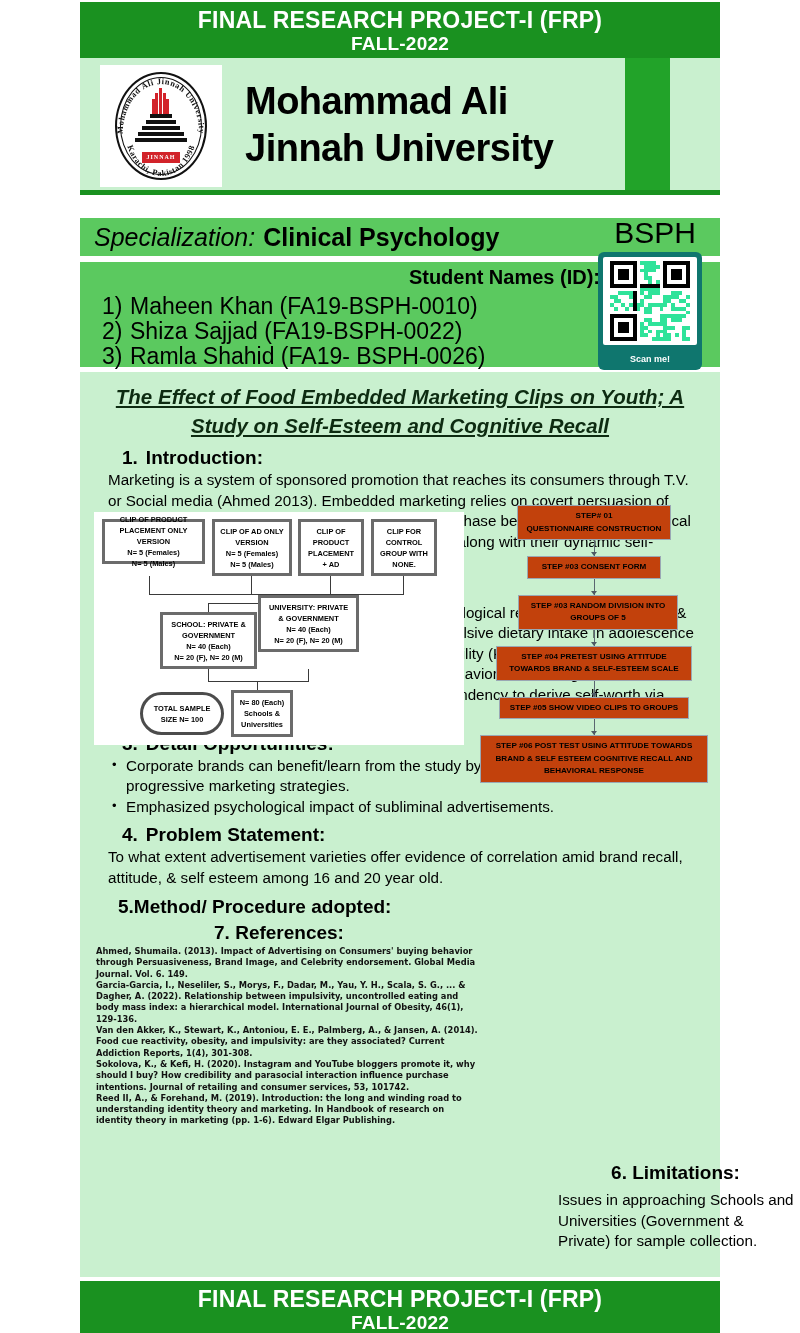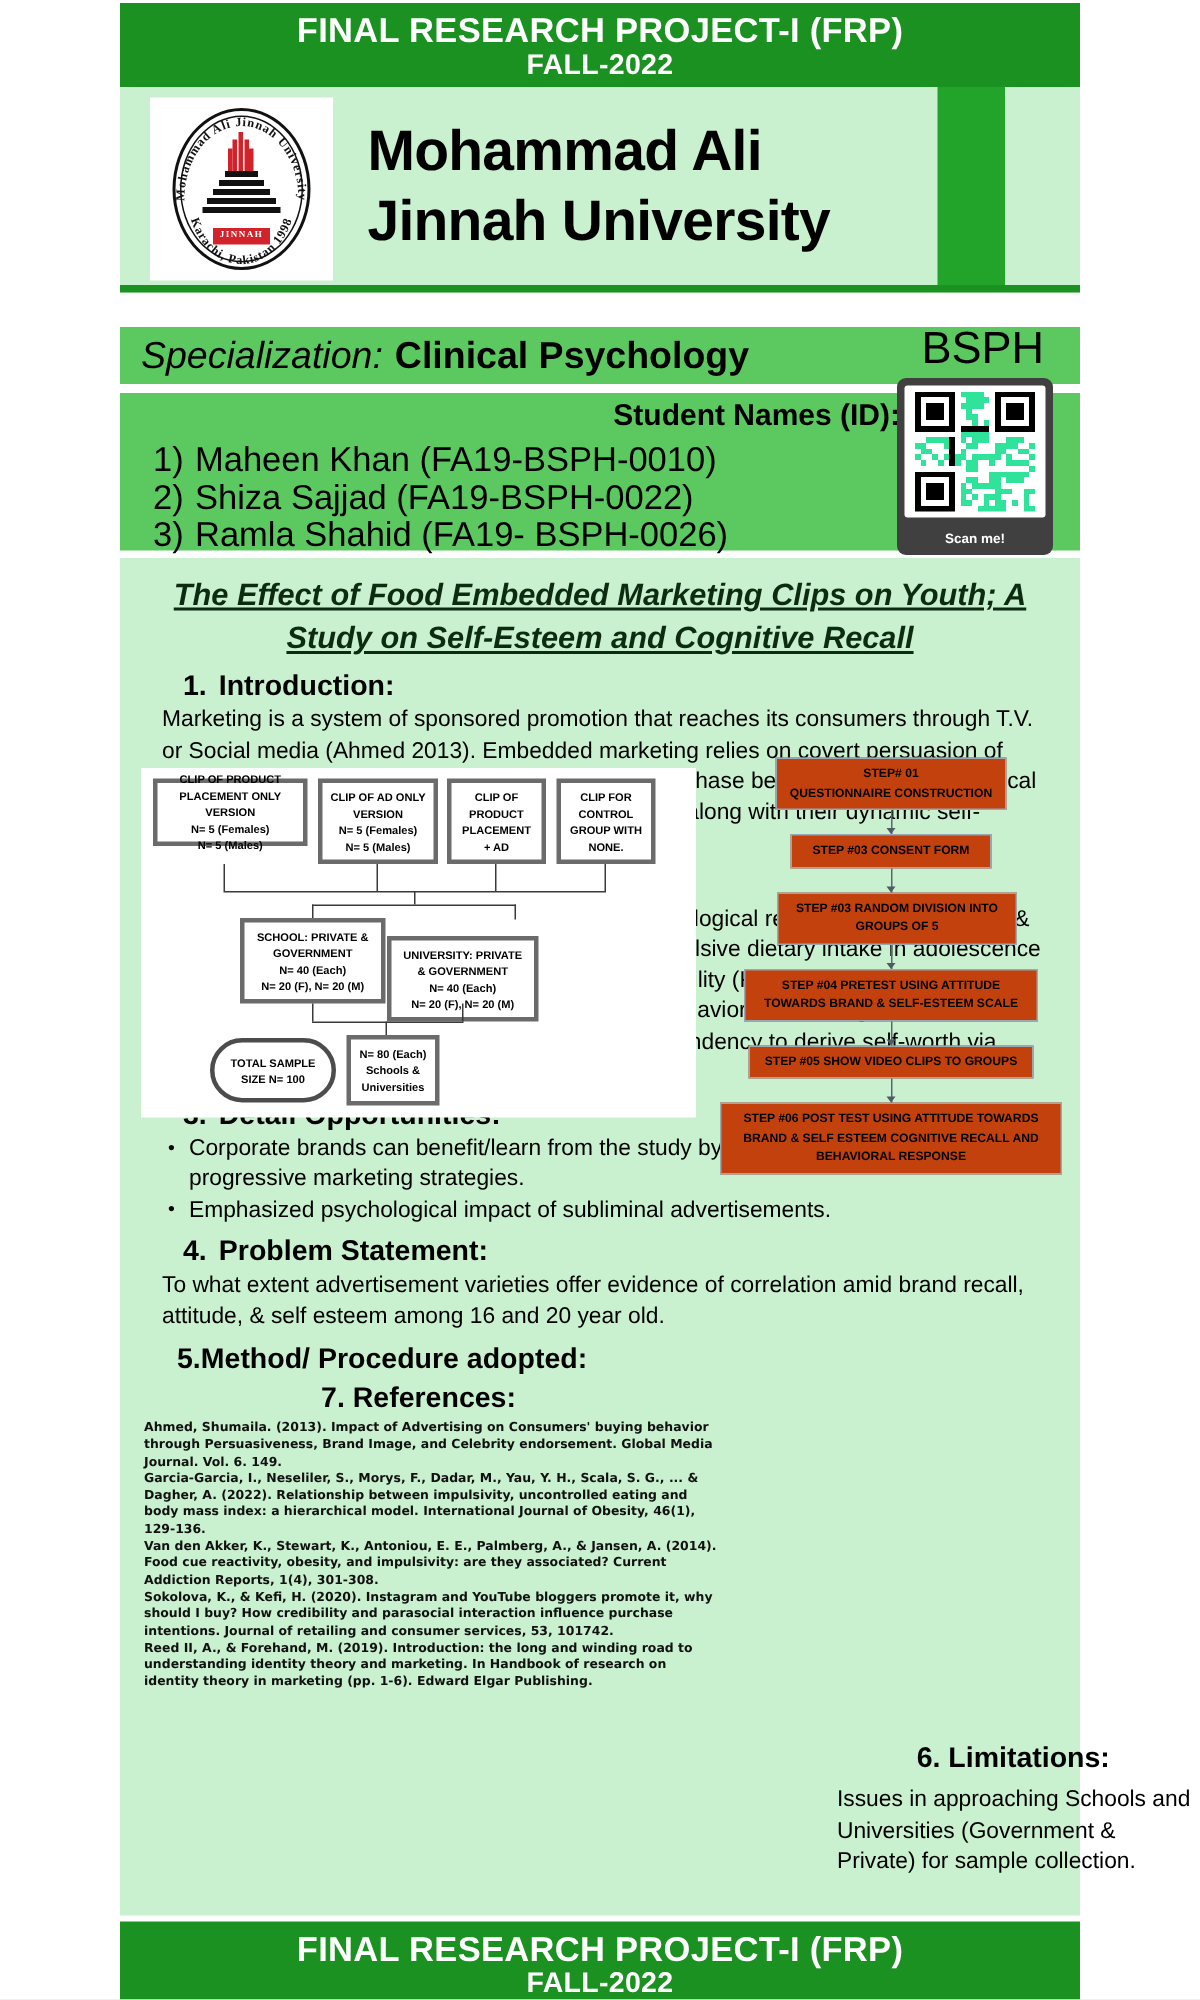--- a/index.html
+++ b/index.html
@@ -107,21 +107,21 @@
   #students-list li {
     font-size: 23px; color: #000; line-height: 25px;
     white-space: nowrap;
   }
   #students-list .num { display:inline-block; width: 28px; }
 
   
   #qr-badge {
     position: absolute; left: 598px; top: 252px;
     width: 104px; height: 118px;
-    background: #404040; border-radius: 6px;
+    background: #0f766e; border-radius: 6px;
     padding: 5px;
   }
   #qr-inner { width: 94px; height: 88px; background:#fff; border-radius:2px; position:relative; }
   #qr-canvas { position:absolute; left:5px; top:4px; width:84px; height:80px; }
   #qr-scan {
     position:absolute; left: 0; bottom: 0; width: 104px; height: 22px;
     color:#fff; font-size: 9px; font-weight:bold; text-align:center; line-height:22px;
   }
 
   
@@ -524,21 +524,21 @@
   <div class="mline" style="left:114px; top:91px; width:136px; height:1px;"></div>
   <div class="mline" style="left:114px; top:91px; width:1px; height:10px;"></div>
   <div class="mline" style="left:249px; top:91px; width:1px; height:10px;"></div>
 
   <div class="mbox" style="left:66px;  top:100px; width:97px; height:57px;">
     <span>SCHOOL: PRIVATE &amp;</span>
     <span>GOVERNMENT</span>
     <span>N= 40 (Each)</span>
     <span>N= 20 (F), N= 20 (M)</span>
   </div>
-  <div class="mbox" style="left:164px; top:112px; width:101px; height:57px;">
+  <div class="mbox" style="left:164px; top:83px; width:101px; height:57px;">
     <span>UNIVERSITY: PRIVATE</span>
     <span>&amp; GOVERNMENT</span>
     <span>N= 40 (Each)</span>
     <span>N= 20 (F), N= 20 (M)</span>
   </div>
 
   <div class="mline" style="left:114px; top:157px; width:1px; height:12px;"></div>
   <div class="mline" style="left:214px; top:157px; width:1px; height:12px;"></div>
   <div class="mline" style="left:114px; top:169px; width:101px; height:1px;"></div>
   <div class="mline" style="left:163px; top:169px; width:1px; height:12px;"></div>

